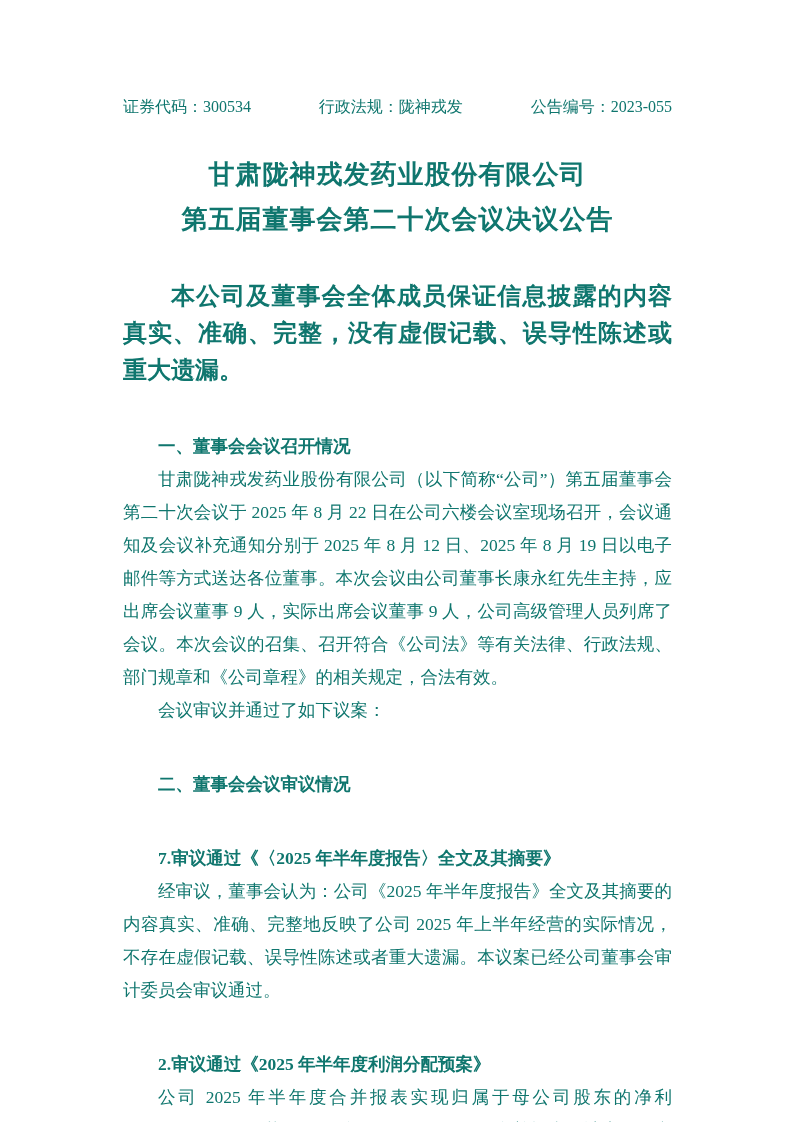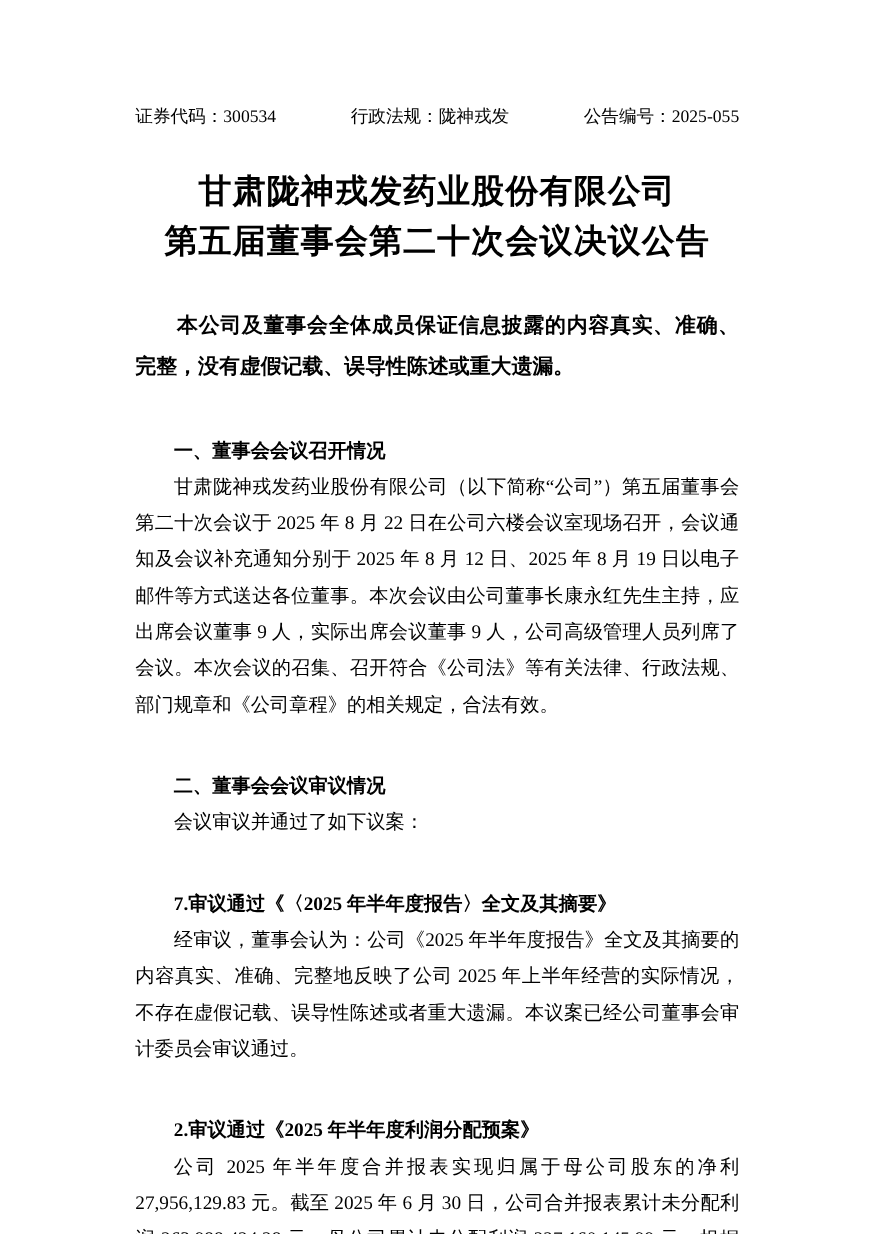--- a/index.html
+++ b/index.html
@@ -5,47 +5,47 @@
   html, body {
     margin: 0;
     padding: 0;
     background: #ffffff;
   }
   .page {
     position: relative;
     width: 793px;
     height: 1122px;
     background: #ffffff;
-    color: #000000;
+    color: #0f766e;
     font-family: "Liberation Serif", "DejaVu Serif", serif;
     box-sizing: border-box;
     padding: 96px 121px 0 123px;
     overflow: hidden;
   }
   .header-row {
     display: flex;
     justify-content: space-between;
     font-size: 16px;
     line-height: 22px;
     white-space: nowrap;
   }
   .doc-title-block {
     margin-top: 34px;
     text-align: center;
     font-weight: bold;
   }
   .doc-title-line {
-    font-size: 30px;
+    font-size: 26px;
     line-height: 45px;
     letter-spacing: 1px;
   }
   .declaration {
     margin-top: 36px;
     font-weight: bold;
-    font-size: 19px;
+    font-size: 24px;
     line-height: 37px;
     text-align: justify;
     text-indent: 2em;
   }
   .body-content {
     margin-top: 32px;
   }
   .para {
     font-size: 17.5px;
     line-height: 33px;
@@ -59,34 +59,34 @@
   }
 </style>
 </head>
 <body>
 
 <div class="page">
 
   <div class="header-row">
     <span>证券代码：300534</span>
     <span>行政法规：陇神戎发</span>
-    <span>公告编号：2025-055</span>
+    <span>公告编号：2023-055</span>
   </div>
 
   <div class="doc-title-block">
     <div class="doc-title-line">甘肃陇神戎发药业股份有限公司</div>
     <div class="doc-title-line">第五届董事会第二十次会议决议公告</div>
   </div>
 
   <div class="declaration">本公司及董事会全体成员保证信息披露的内容真实、准确、完整，没有虚假记载、误导性陈述或重大遗漏。</div>
 
   <div class="body-content">
     <p class="para bold">一、董事会会议召开情况</p>
     <p class="para">甘肃陇神戎发药业股份有限公司（以下简称“公司”）第五届董事会第二十次会议于 2025 年 8 月 22 日在公司六楼会议室现场召开，会议通知及会议补充通知分别于 2025 年 8 月 12 日、2025 年 8 月 19 日以电子邮件等方式送达各位董事。本次会议由公司董事长康永红先生主持，应出席会议董事 9 人，实际出席会议董事 9 人，公司高级管理人员列席了会议。本次会议的召集、召开符合《公司法》等有关法律、行政法规、部门规章和《公司章程》的相关规定，合法有效。</p>
+    <p class="para">会议审议并通过了如下议案：</p>
     <p class="para bold">二、董事会会议审议情况</p>
-    <p class="para">会议审议并通过了如下议案：</p>
     <p class="para bold">7.审议通过《〈2025 年半年度报告〉全文及其摘要》</p>
     <p class="para">经审议，董事会认为：公司《2025 年半年度报告》全文及其摘要的内容真实、准确、完整地反映了公司 2025 年上半年经营的实际情况，不存在虚假记载、误导性陈述或者重大遗漏。本议案已经公司董事会审计委员会审议通过。</p>
     <p class="para bold">2.审议通过《2025 年半年度利润分配预案》</p>
     <p class="para">公司 2025 年半年度合并报表实现归属于母公司股东的净利 27,956,129.83 元。截至 2025 年 6 月 30 日，公司合并报表累计未分配利润 263,988,424.28 元，母公司累计未分配利润 227,160,145.99 元。根据《上市公司自律监管指引第 2</p>
   </div>
 
 </div>
 
 </body></html>

